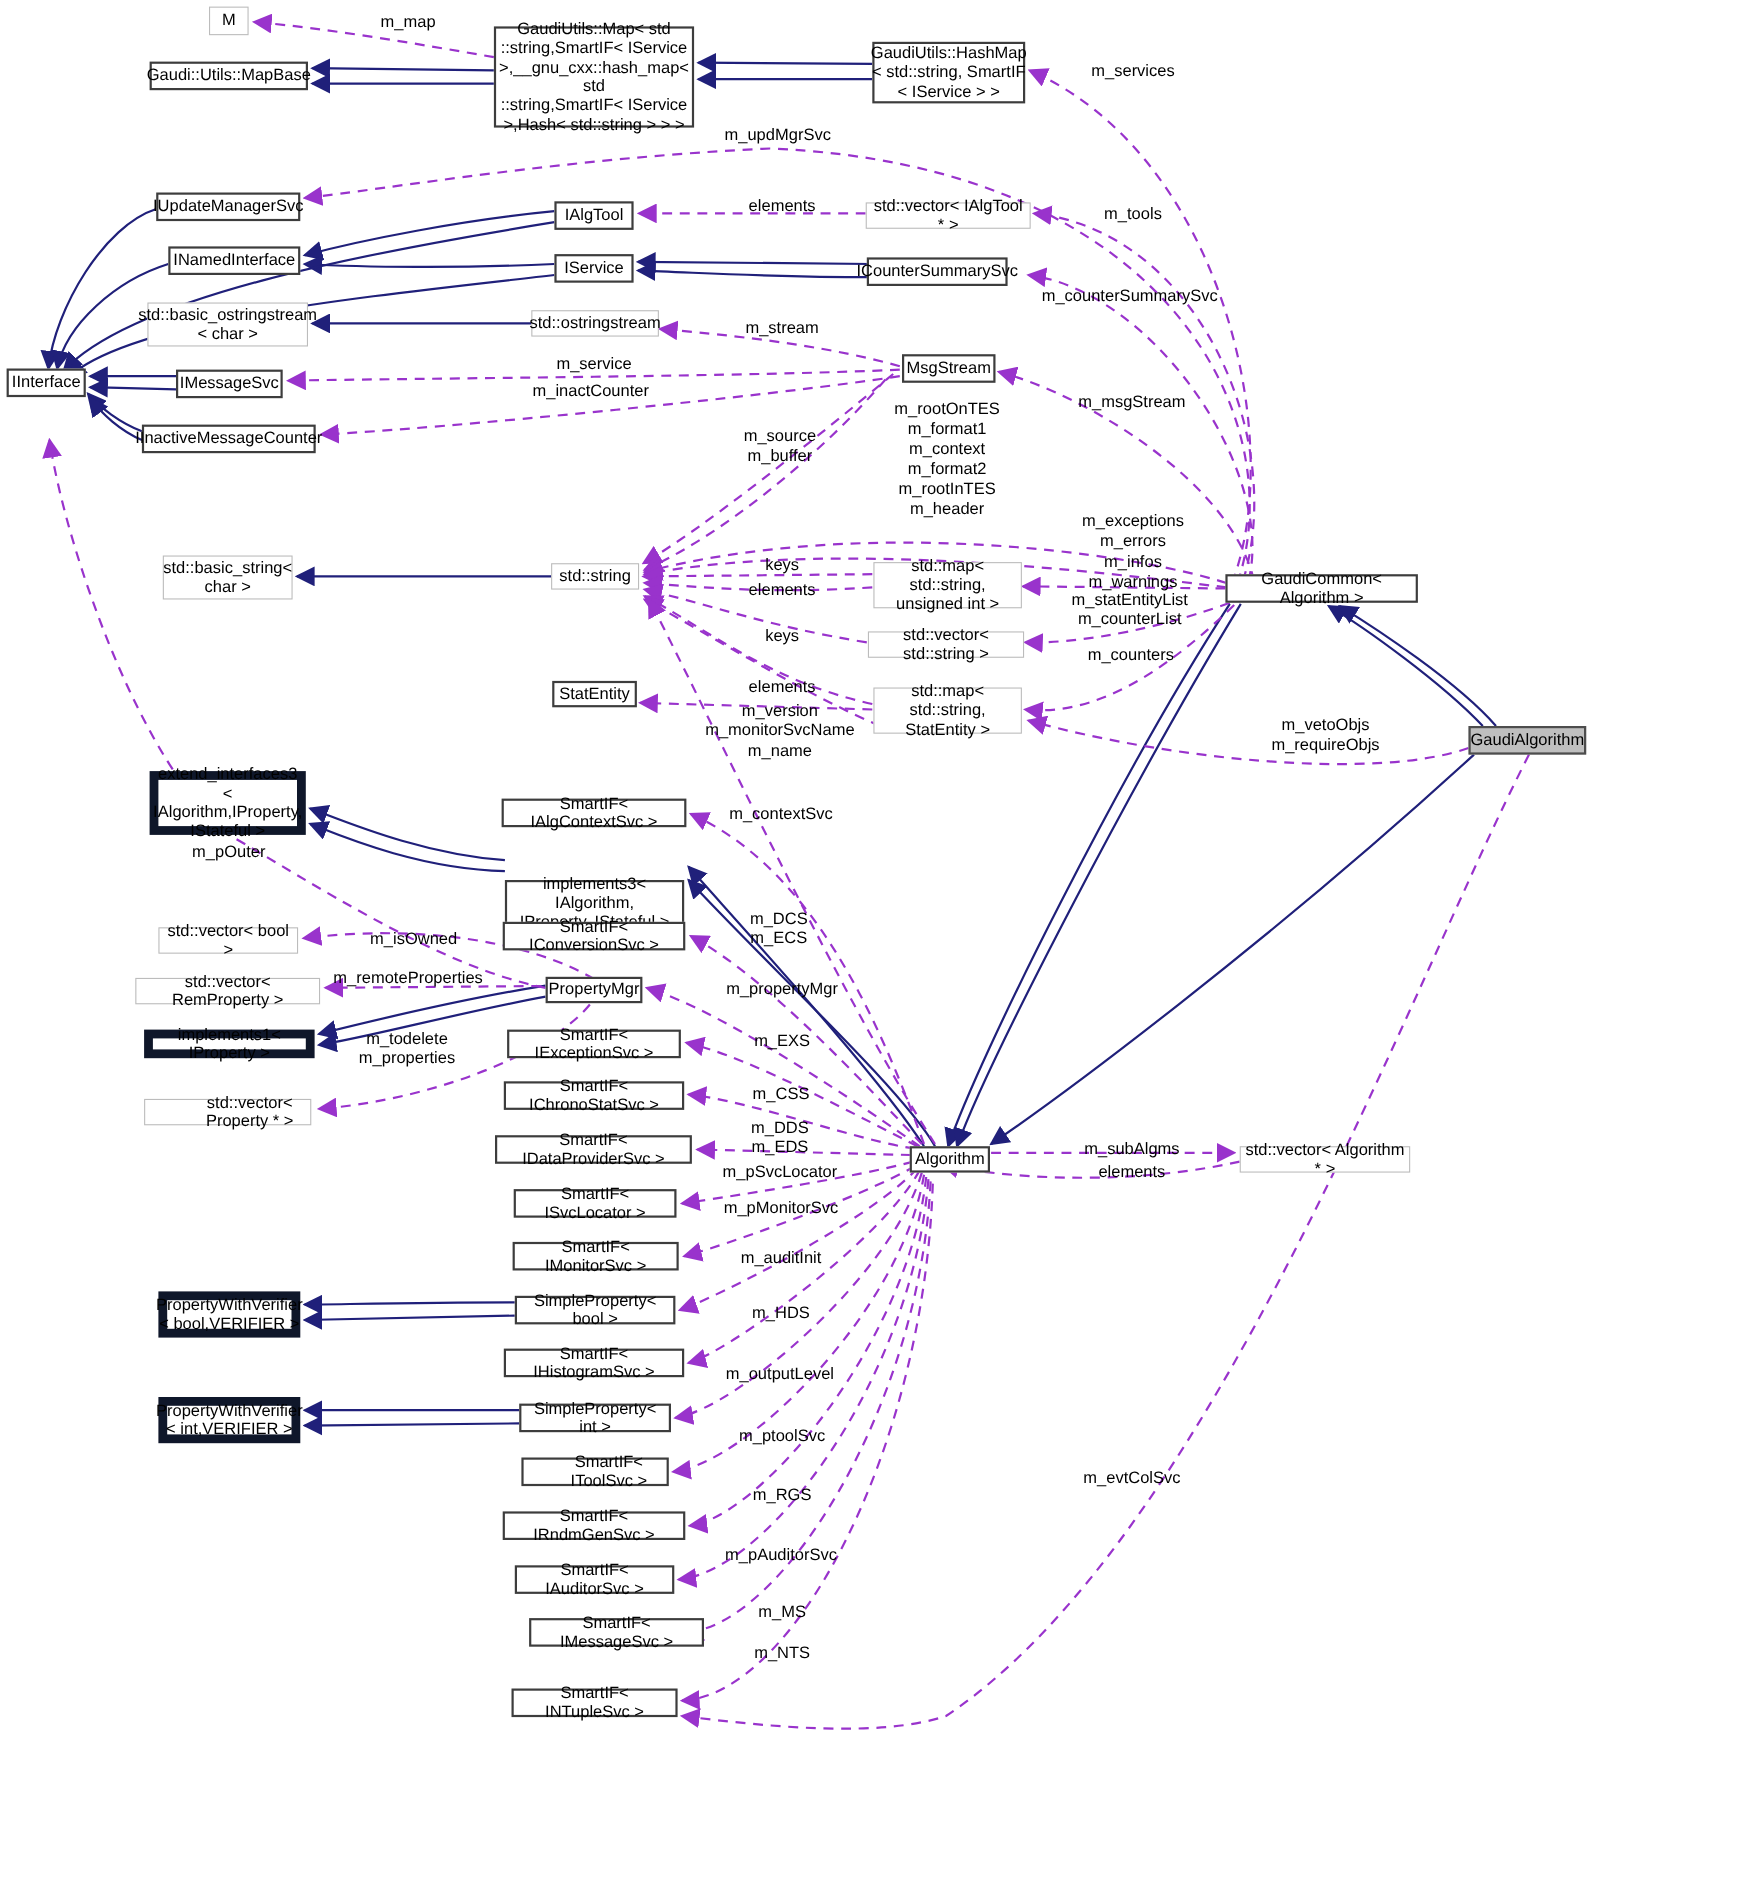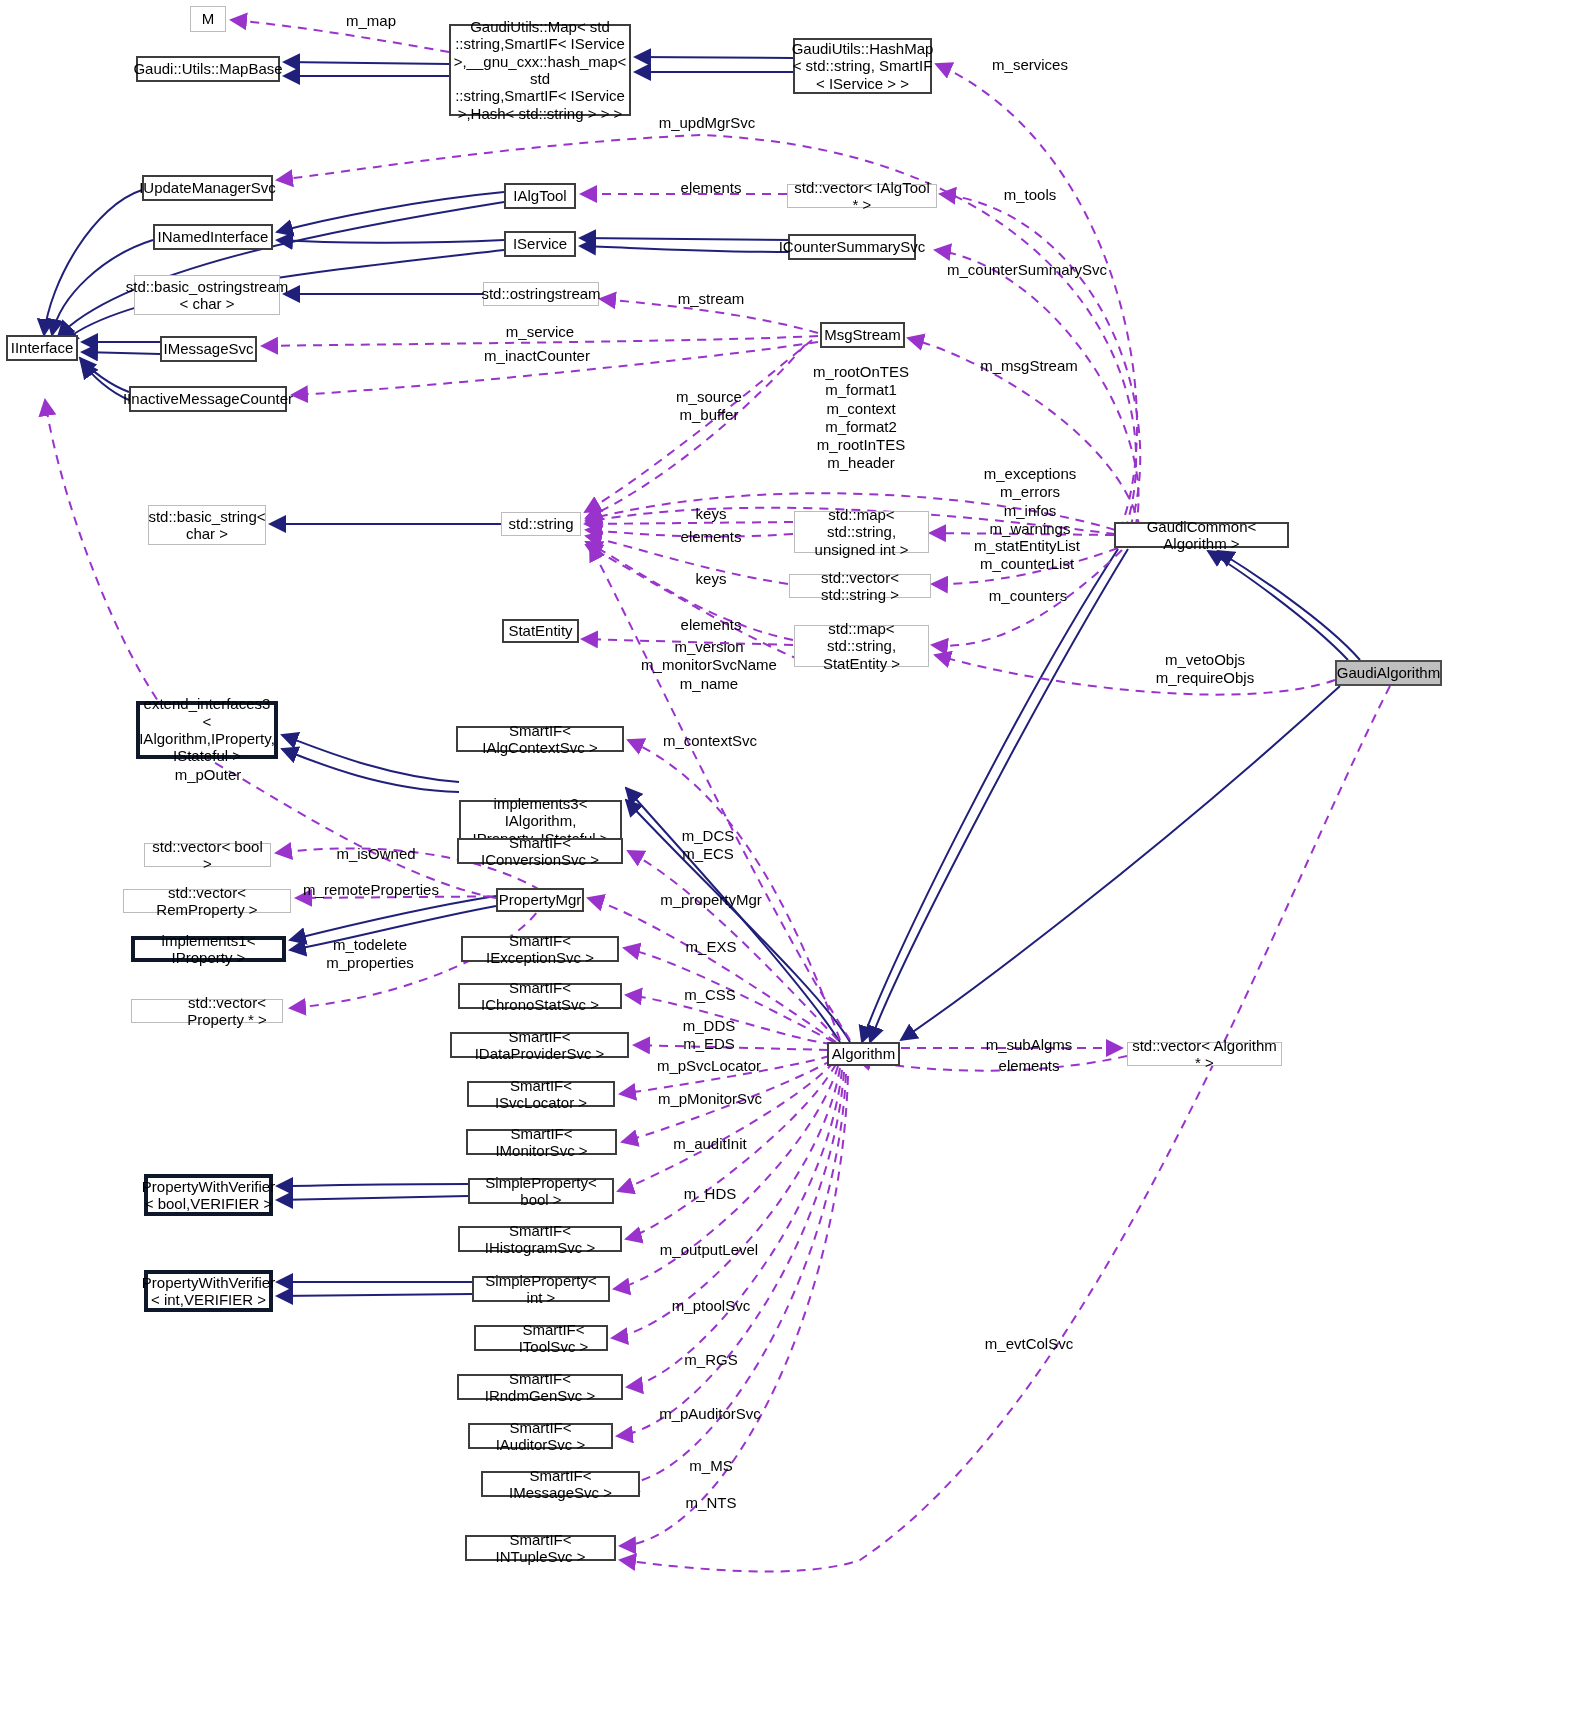--- a/index.html
+++ b/index.html
@@ -38,21 +38,21 @@
     padding: 1px 4px;
     z-index: 5;
   }
   .node.solid {
     border: 2px solid #3d3d3d;
   }
   .node.light {
     border: 1px solid #bcbcbc;
   }
   .node.red {
-    border: 4px solid #0f172a;
+    border: 8px solid #0f172a;
   }
   .node.current {
     border: 2px solid #4d4d4d;
     background: #bfbfbf;
   }
   .edge-label {
     position: absolute;
     font-size: 15px;
     line-height: 1.22;
     color: #000000;

